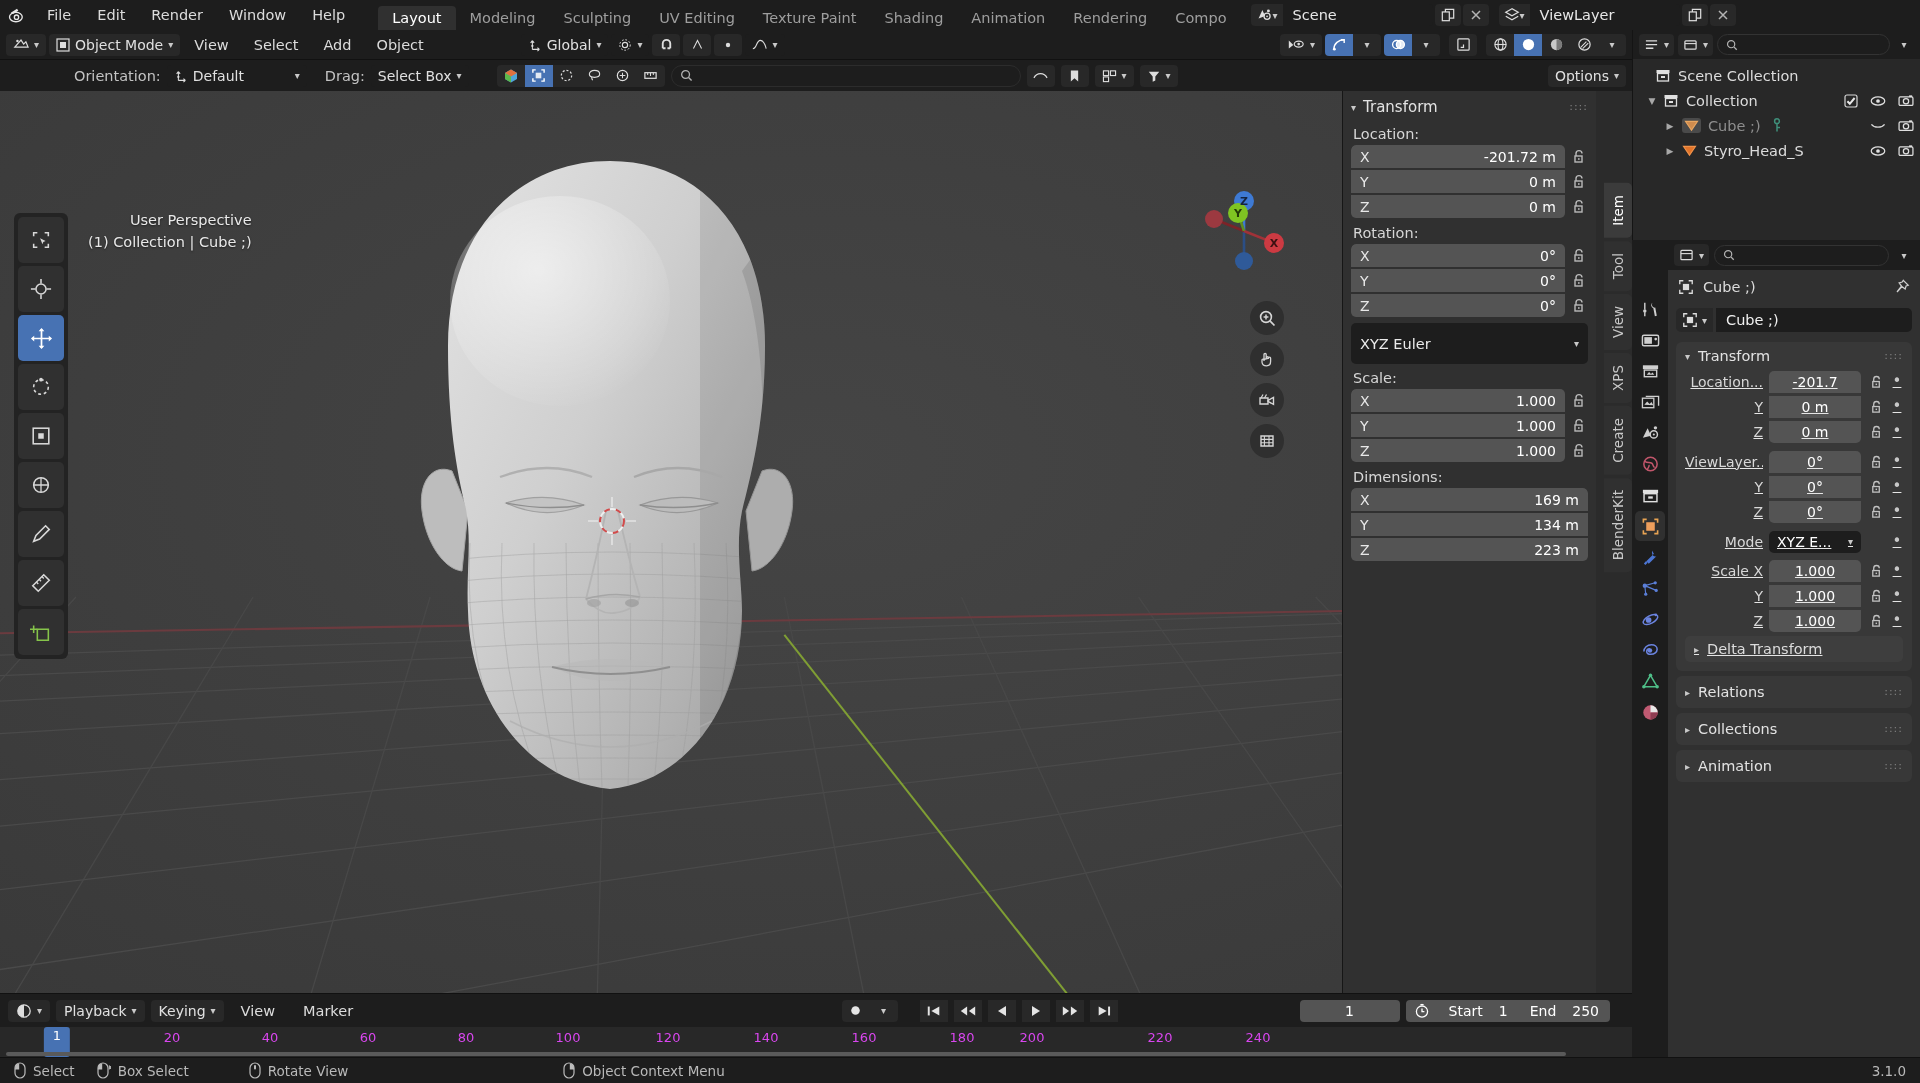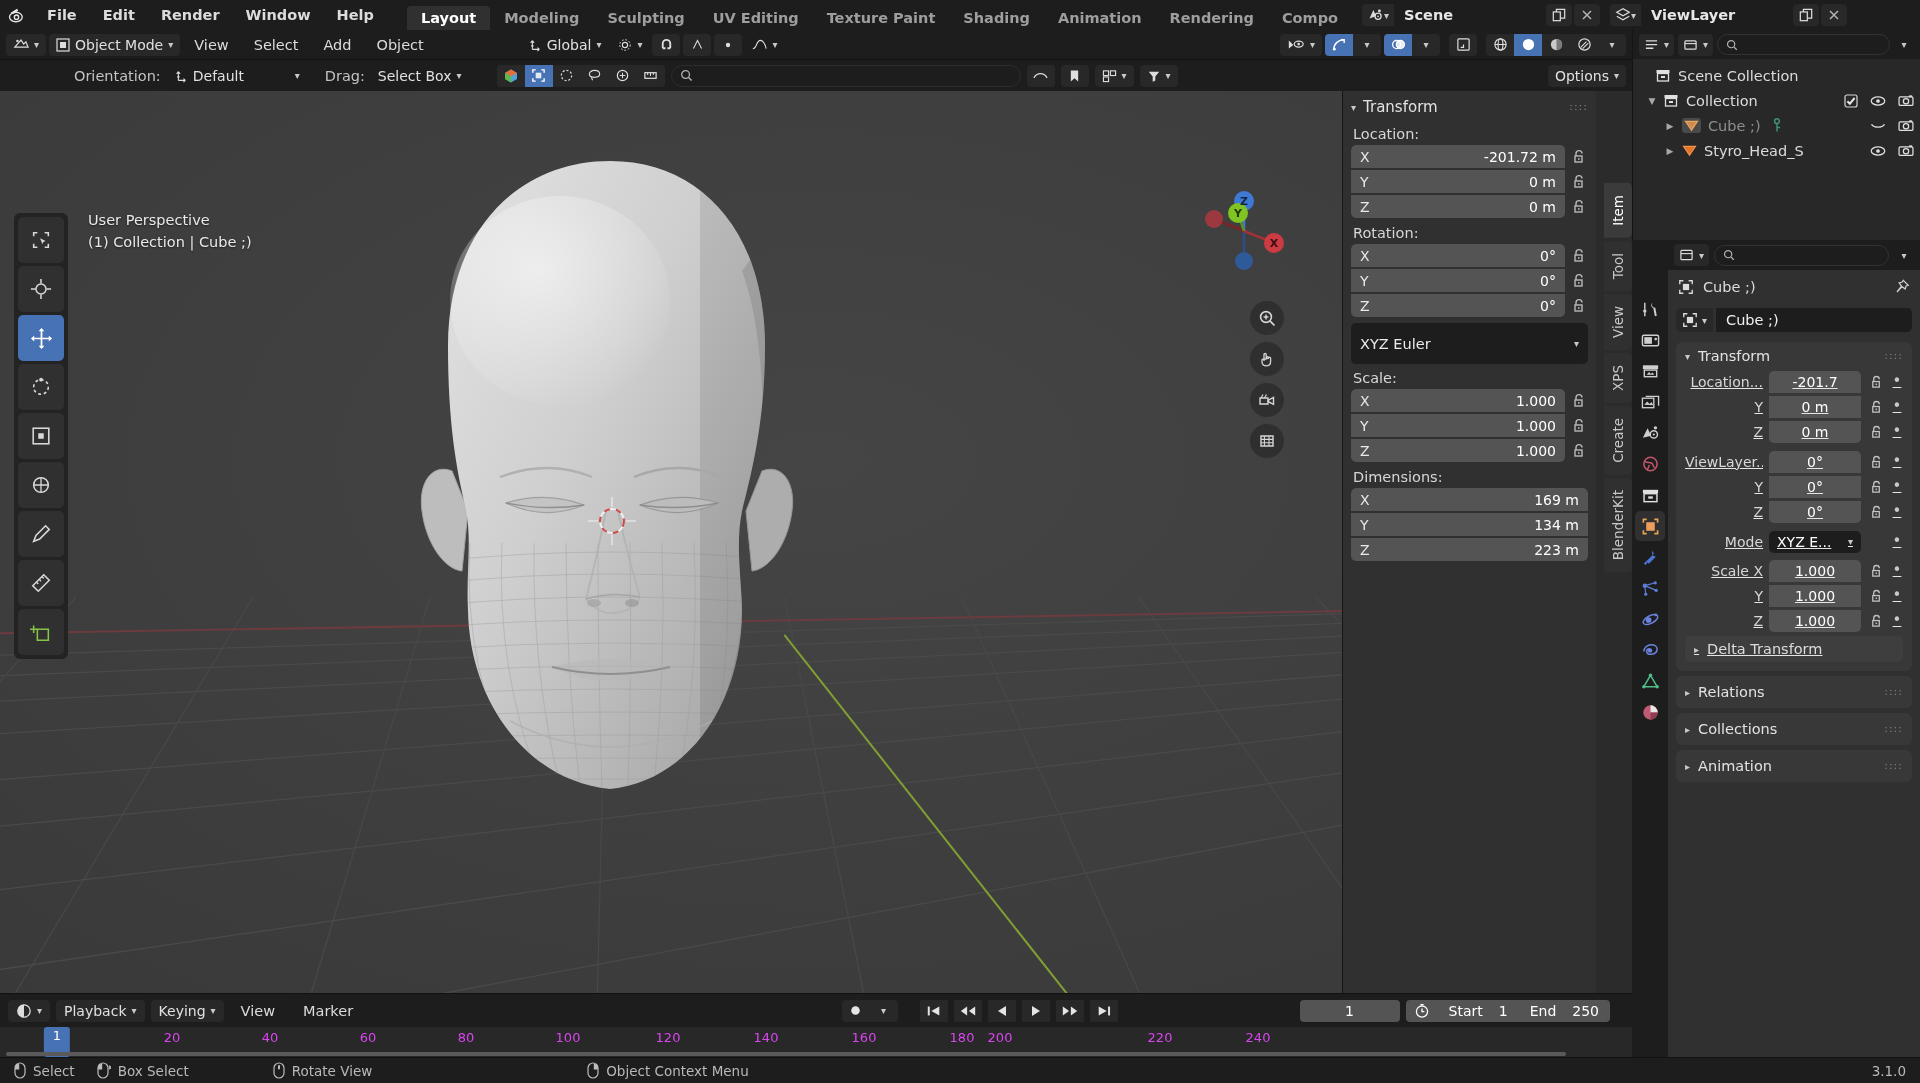--- a/index.html
+++ b/index.html
@@ -6,21 +6,21 @@
   html,body{
     width:1920px; height:1083px; overflow:hidden;
     background:#1d1d1d;
     font-family:"DejaVu Sans","Liberation Sans",sans-serif;
     font-size:14.5px; color:#e5e5e5;
     -webkit-font-smoothing:antialiased;
   }
   .app{ position:relative; width:1920px; height:1083px; display:flex; flex-direction:column; background:#181818; }
 
   
-  .topbar{ height:30px; background:#1d1d1d; display:flex; align-items:center; flex:0 0 30px; position:relative;font-weight:bold; }
+  .topbar{ height:30px; background:#1d1d1d; display:flex; align-items:center; flex:0 0 30px; position:relative; }
   .blender-logo{ width:34px; height:30px; display:flex; align-items:center; justify-content:center; }
   .menu-item{ padding:0 13px; height:30px; line-height:30px; color:#dcdcdc; font-size:14.5px; white-space:nowrap; cursor:default;}
   .wsgap{ width:20px; }
   .ws-tab{ padding:0 14px; height:24px; line-height:24px; margin-top:6px; font-size:14.5px; color:#9e9e9e; border-radius:4px 4px 0 0; white-space:nowrap;}
   .ws-tab.active{ background:#303030; color:#ffffff; }
 
   .scene-block{ display:flex; align-items:center; margin-left:10px; }
   .icon-btn{ height:22px; min-width:22px; background:#282828; border-radius:4px 0 0 4px; display:flex; align-items:center; justify-content:center; padding:0 5px; }
   .id-field{ height:22px; background:#1d1d1d; border-radius:0 4px 4px 0; padding:0 10px; display:flex; align-items:center; min-width:150px; color:#e7e7e7; font-size:14.5px;}
   .sq-btn{ width:26px; height:22px; background:#282828; display:flex; align-items:center; justify-content:center; margin-left:2px; border-radius:4px;}
@@ -44,21 +44,21 @@
   .grp .hdr-tog:last-child{ border-radius:0 4px 4px 0;}
   .spacer{ flex:1 1 auto; }
   .lbl{ color:#c3c3c3; font-size:14.5px; }
   .caret{ font-size:10px; color:#c9c9c9; }
 
   .search-pill{ height:22px; background:#1d1d1d; border:1px solid #2c2c2c; border-radius:11px; flex:0 0 350px; display:flex; align-items:center; padding:0 8px; gap:6px;}
 
   
   .viewport{ position:relative; flex:1 1 auto; overflow:hidden; background:#393939; min-height:0;}
   .grid{ position:absolute; inset:0; }
-  .vp-textblock{ position:absolute; left:88px; top:118px; font-size:14.5px; color:#e9e9e9; line-height:1.55; text-shadow:0 1px 2px #00000088; pointer-events:none;}
+  .vp-textblock{ position:absolute; left:88px; top:118px; font-size:14.5px; color:#e9e9e9; line-height:1.55; text-shadow:0 1px 2px #00000088; pointer-events:none;text-align:right;}
 
   
   .toolbar{ position:absolute; left:14px; top:122px; width:54px; background:#232323; border-radius:6px; padding:4px; display:flex; flex-direction:column; gap:3px;}
   .tool{ width:46px; height:46px; border-radius:5px; background:#303030; display:flex; align-items:center; justify-content:center;}
   .tool.active{ background:#4772b3; }
 
   
   .gizmo{ position:absolute; right:340px; top:92px; width:96px; height:96px;}
   .vp-right-btns{ position:absolute; right:348px; top:210px; display:flex; flex-direction:column; gap:7px;}
   .rbtn{ width:34px; height:34px; border-radius:50%; background:#2b2b2bcc; display:flex; align-items:center; justify-content:center;}
@@ -937,21 +937,21 @@
           <div class="playhead" style="left:57px">1</div>
           <div class="tl-tick" style="left:172px">20</div>
           <div class="tl-tick" style="left:270px">40</div>
           <div class="tl-tick" style="left:368px">60</div>
           <div class="tl-tick" style="left:466px">80</div>
           <div class="tl-tick" style="left:568px">100</div>
           <div class="tl-tick" style="left:668px">120</div>
           <div class="tl-tick" style="left:766px">140</div>
           <div class="tl-tick" style="left:864px">160</div>
           <div class="tl-tick" style="left:962px">180</div>
-          <div class="tl-tick" style="left:1000px">200</div>
+          <div class="tl-tick" style="left:1032px">200</div>
           <div class="tl-tick" style="left:1160px">220</div>
           <div class="tl-tick" style="left:1258px">240</div>
           <div style="position:absolute;left:6px;bottom:1px;height:4px;width:1560px;background:#5a5a5a;border-radius:2px"></div>
         </div>
       </div>
     </div>
 
     <div class="right-col">
 
       <div class="outliner">
@@ -1416,21 +1416,21 @@
     <div class="st-item" style="margin-left:22px">
       <span>
         <svg width="14" height="17" viewBox="0 0 14 17">
             <rect x="1" y="1" width="10" height="15" rx="5" fill="none" stroke="#bcbcbc" stroke-width="1.2"></rect>
             <path d="M1 7.4h4.2V1.6A5 5 0 0 0 1 6.4z" fill="#bcbcbc"></path>
             <path d="M12.4 3.4v4M13.6 4v3" stroke="#bcbcbc" stroke-width="1"></path>
           </svg>
       </span>
       <span>Box Select</span>
     </div>
-    <div class="st-item" style="margin-left:84px">
+    <div class="st-item" style="margin-left:60px">
       <span>
         <svg width="12" height="17" viewBox="0 0 12 17">
             <rect x="1" y="1" width="10" height="15" rx="5" fill="none" stroke="#bcbcbc" stroke-width="1.2"></rect>
             <rect x="5" y="3" width="2" height="4.4" rx="1" fill="#bcbcbc"></rect>
           </svg>
       </span>
       <span>Rotate View</span>
     </div>
     <div class="st-item" style="margin-left:215px">
       <span>

